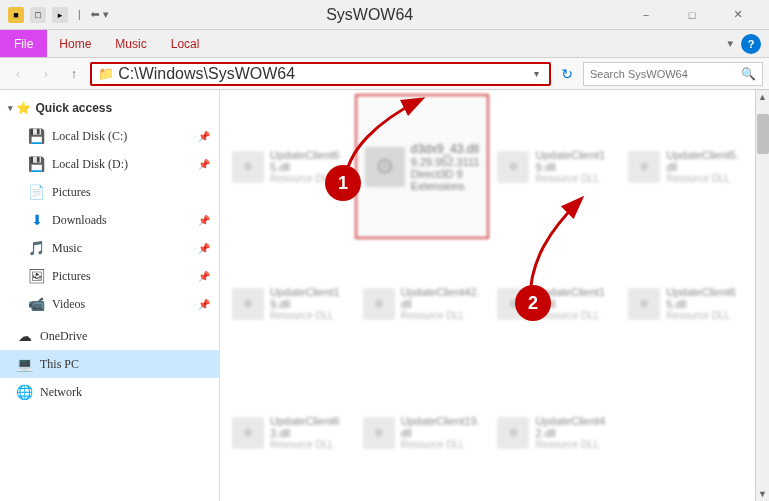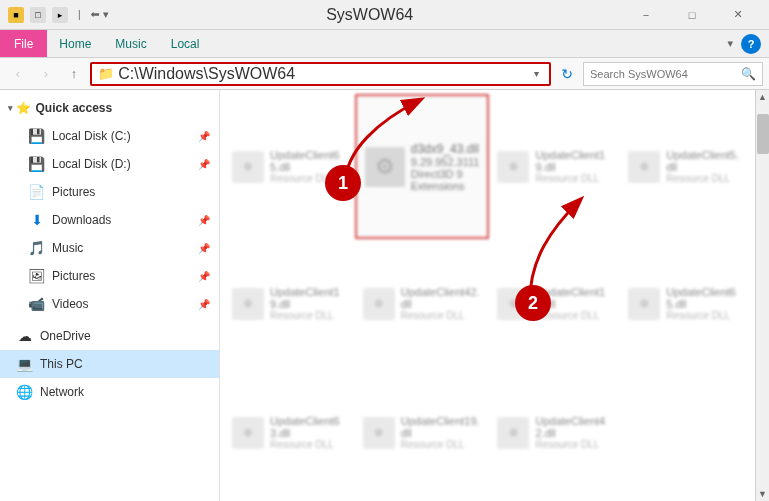--- a/index.html
+++ b/index.html
@@ -24,37 +24,37 @@
 
     
     .menu-bar {
       height: 28px;
       background: #f0f0f0;
       display: flex;
       align-items: center;
       border-bottom: 1px solid #d0d0d0;
     }
     .menu-file {
-      background: #ec4899;
+      background: #d946ef;
       color: #fff;
       padding: 0 14px;
       height: 100%;
       display: flex;
       align-items: center;
       font-size: 12px;
       cursor: pointer;
     }
     .menu-item {
       padding: 0 12px;
       height: 100%;
       display: flex;
       align-items: center;
       font-size: 12px;
       cursor: pointer;
-      color: #0f766e;
+      color: #b91c1c;
     }
     .menu-bar-right { margin-left: auto; display: flex; align-items: center; gap: 4px; padding-right: 8px; }
     .chevron-btn { font-size: 11px; color: #666; cursor: pointer; padding: 2px 4px; }
     .help-btn { width: 20px; height: 20px; background: #0078d7; color: #fff; border-radius: 50%; display: flex; align-items: center; justify-content: center; font-size: 11px; font-weight: bold; cursor: pointer; }
 
     
     .address-bar {
       height: 32px;
       background: #f8f8f8;
       display: flex;
@@ -110,21 +110,21 @@
       align-items: center;
       height: 28px;
       padding: 0 8px 0 16px;
       cursor: pointer;
       color: #333;
       gap: 6px;
       font-size: 12px;
     }
     .sidebar-item.selected { background: #cce8ff; }
     .sidebar-item .item-icon { font-size: 14px; width: 18px; text-align: center; }
-    .sidebar-item .item-label { flex: 1; }
+    .sidebar-item .item-label { flex: 1; font-family: Liberation Serif, serif; }
     .sidebar-item .pin-icon { font-size: 10px; color: #999; }
     .sidebar-section-header {
       display: flex;
       align-items: center;
       height: 28px;
       padding: 0 8px;
       font-size: 12px;
       font-weight: 600;
       color: #333;
       gap: 4px;

